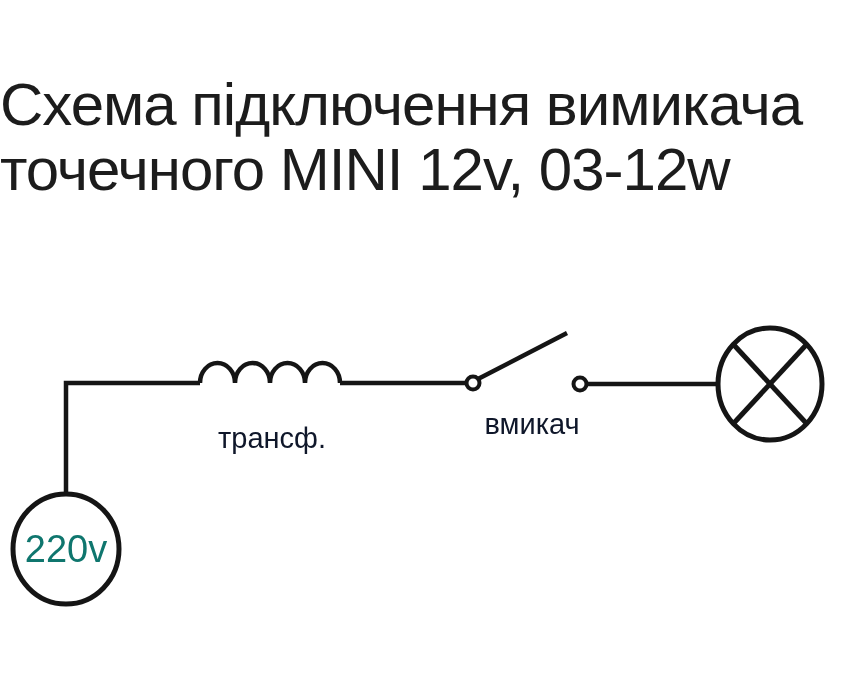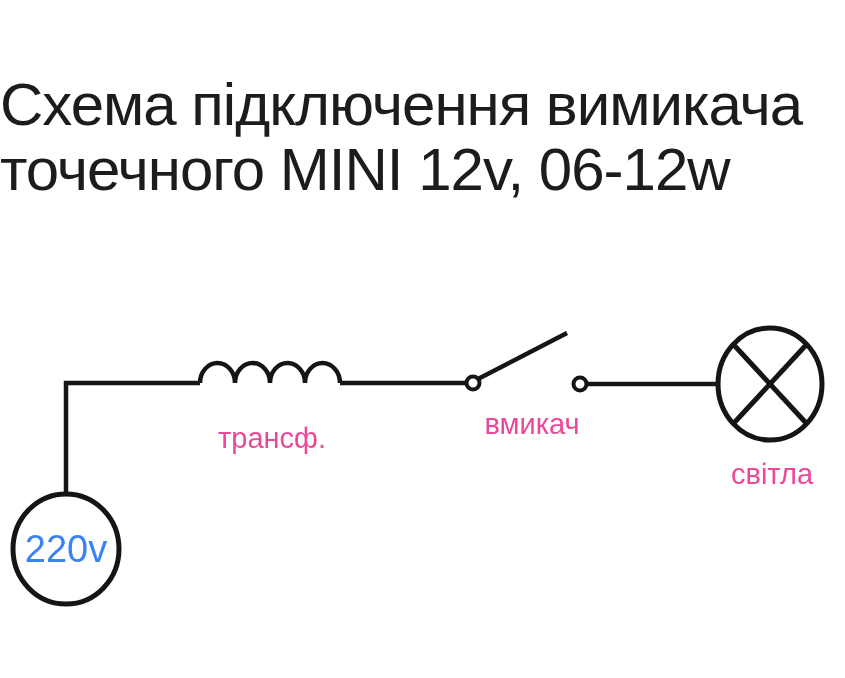--- a/index.html
+++ b/index.html
@@ -32,43 +32,43 @@
     top: 0;
     left: 0;
     width: 845px;
     height: 678px;
   }
   .comp-label {
     position: absolute;
     text-align: center;
     font-size: 29px;
     line-height: 32px;
-    color: #ec4899;
+    color: #0f172a;
     transform: translateX(-50%);
     white-space: nowrap;
   }
   .label-transformer { left: 272px; top: 422px; }
   .label-switch      { left: 532px; top: 408px; }
   .label-lamp        { left: 772px; top: 458px; }
   .source-voltage {
     position: absolute;
     left: 66px;
     top: 549px;
     transform: translate(-50%, -50%);
     font-size: 38px;
-    color: #3b82f6;
+    color: #0f766e;
     white-space: nowrap;
   }
 </style>
 </head>
 <body>
 
 <div class="title-block">
   <div>Схема підключення вимикача</div>
-  <div>точечного MINI 12v, 06-12w</div>
+  <div>точечного MINI 12v, 03-12w</div>
 </div>
 
 <svg class="schematic-svg" viewBox="0 0 845 678">
   <g stroke="#151515" fill="none" stroke-linecap="butt">
 
     <polyline points="66,494 66,383 200,383" stroke-width="4.5"></polyline>
 
     <ellipse cx="66" cy="549" rx="53" ry="55" stroke-width="5"></ellipse>
 
     <path d="M200 383 a17.5 20 0 0 1 35 0 a17.5 20 0 0 1 35 0 a17.5 20 0 0 1 35 0 a17.5 20 0 0 1 35 0" stroke-width="4.5"></path>
@@ -95,14 +95,13 @@
 
 <div class="comp-label label-transformer">
   <div>трансф.</div>
 </div>
 
 <div class="comp-label label-switch">
   <div>вмикач</div>
 </div>
 
 <div class="comp-label label-lamp">
-  <div>світла</div>
 </div>
 
 </body></html>

